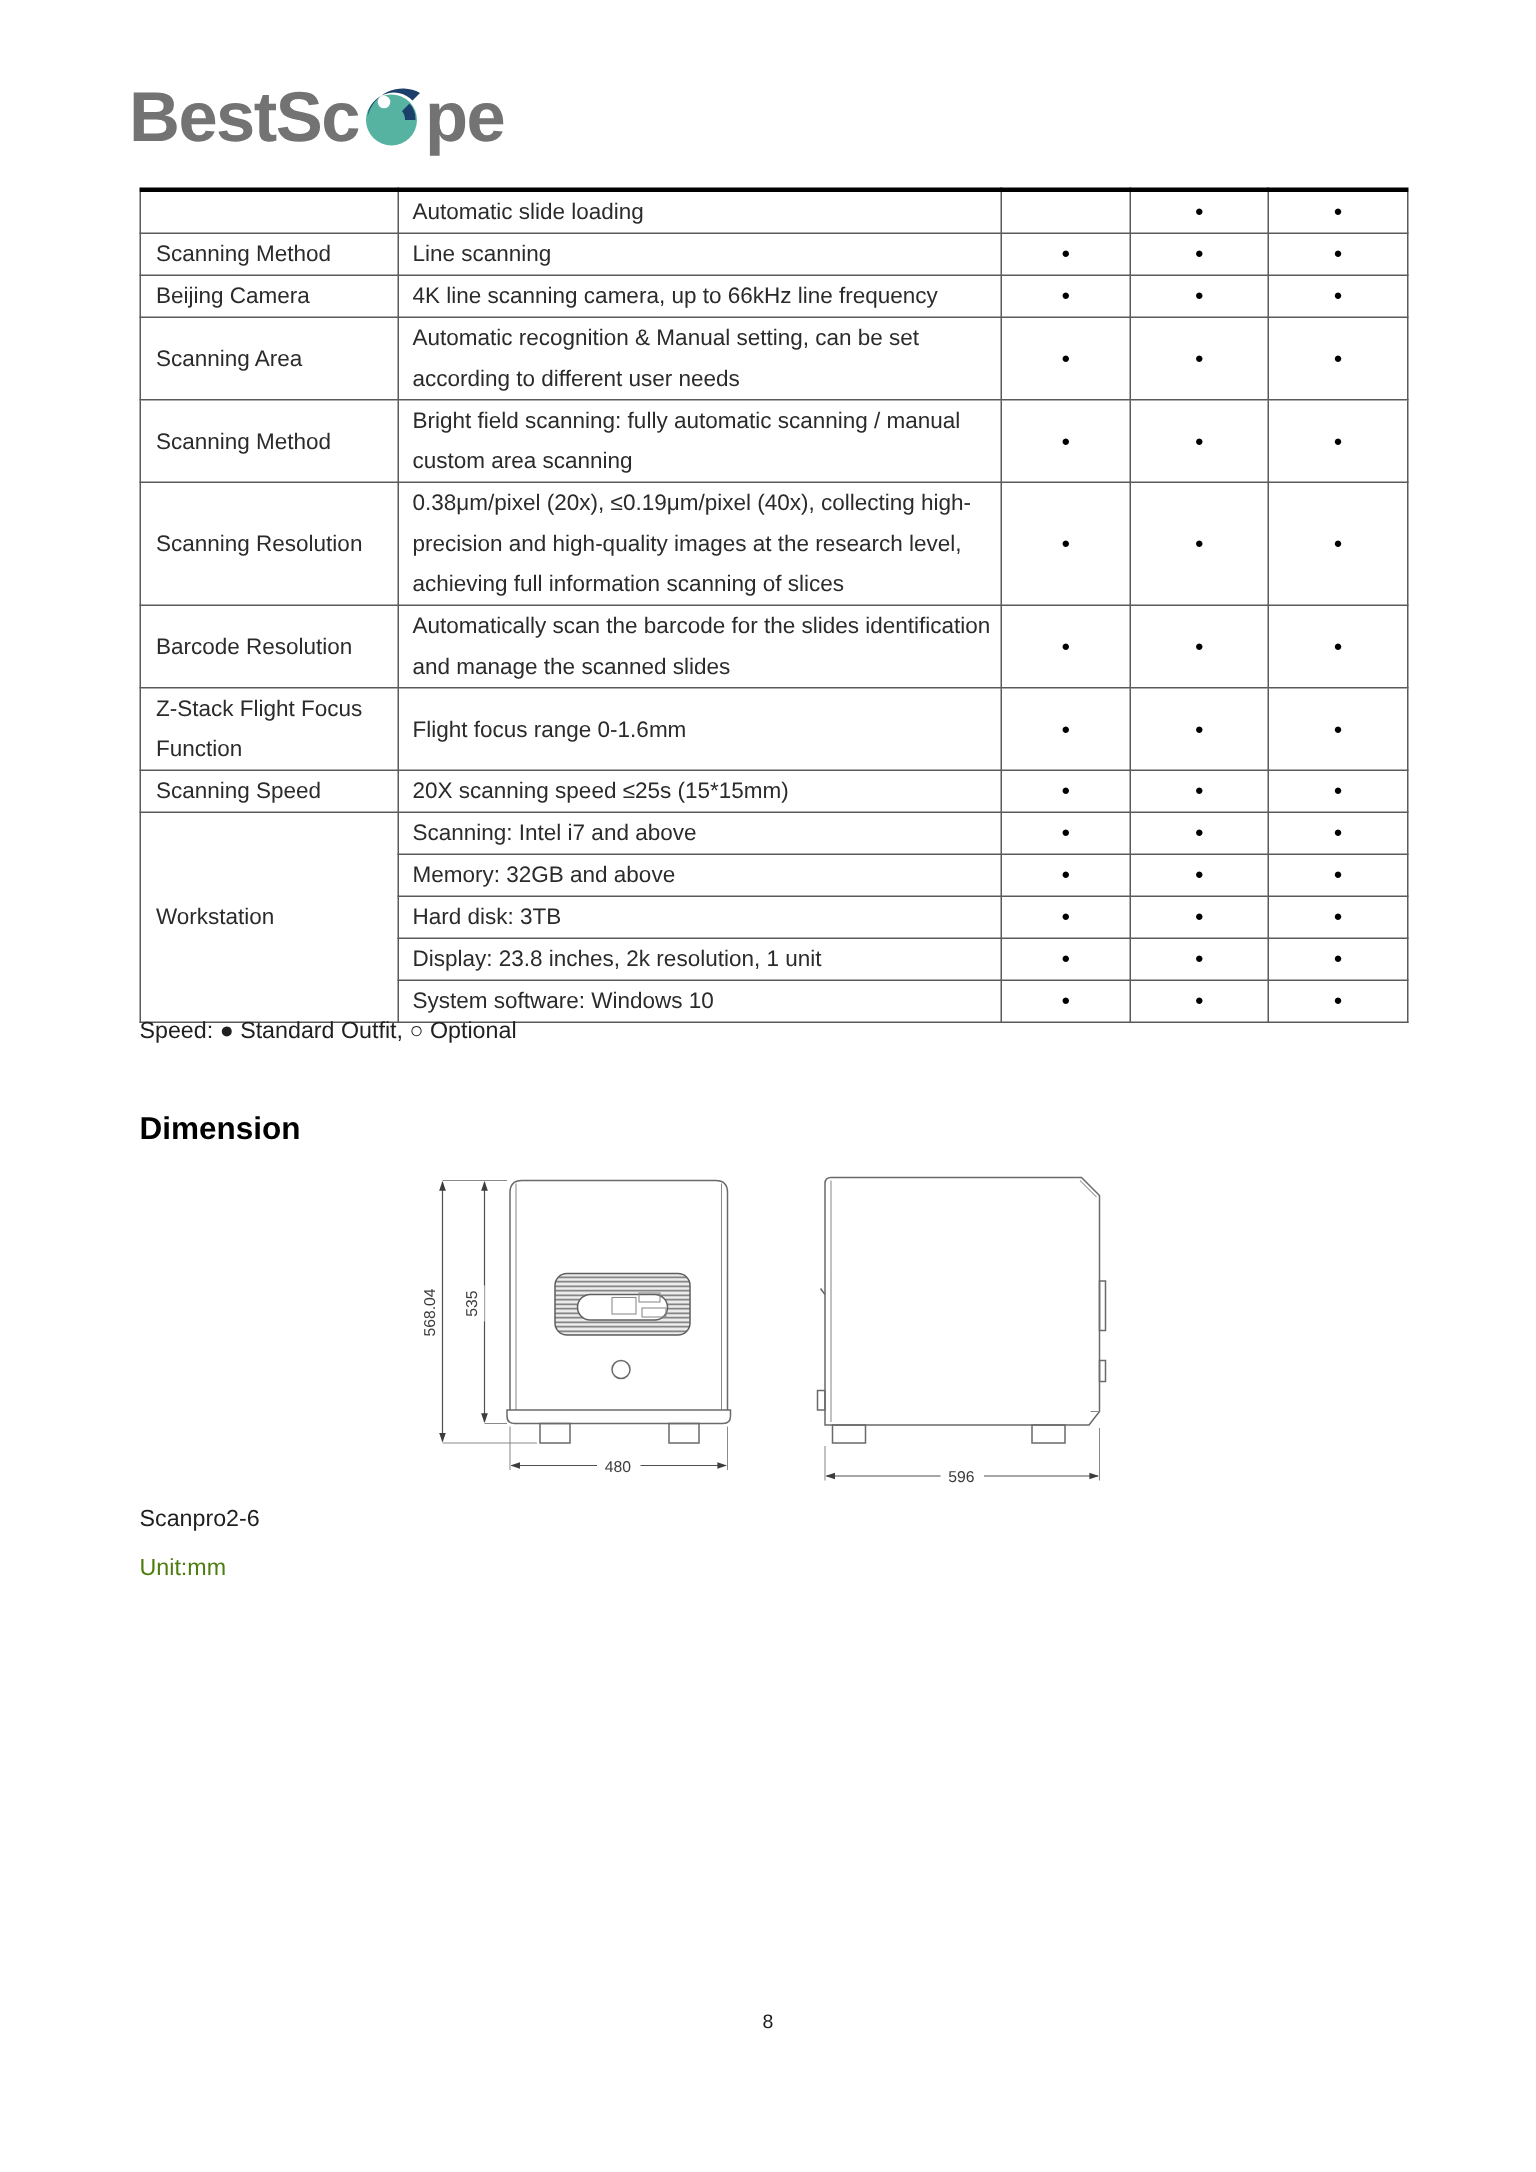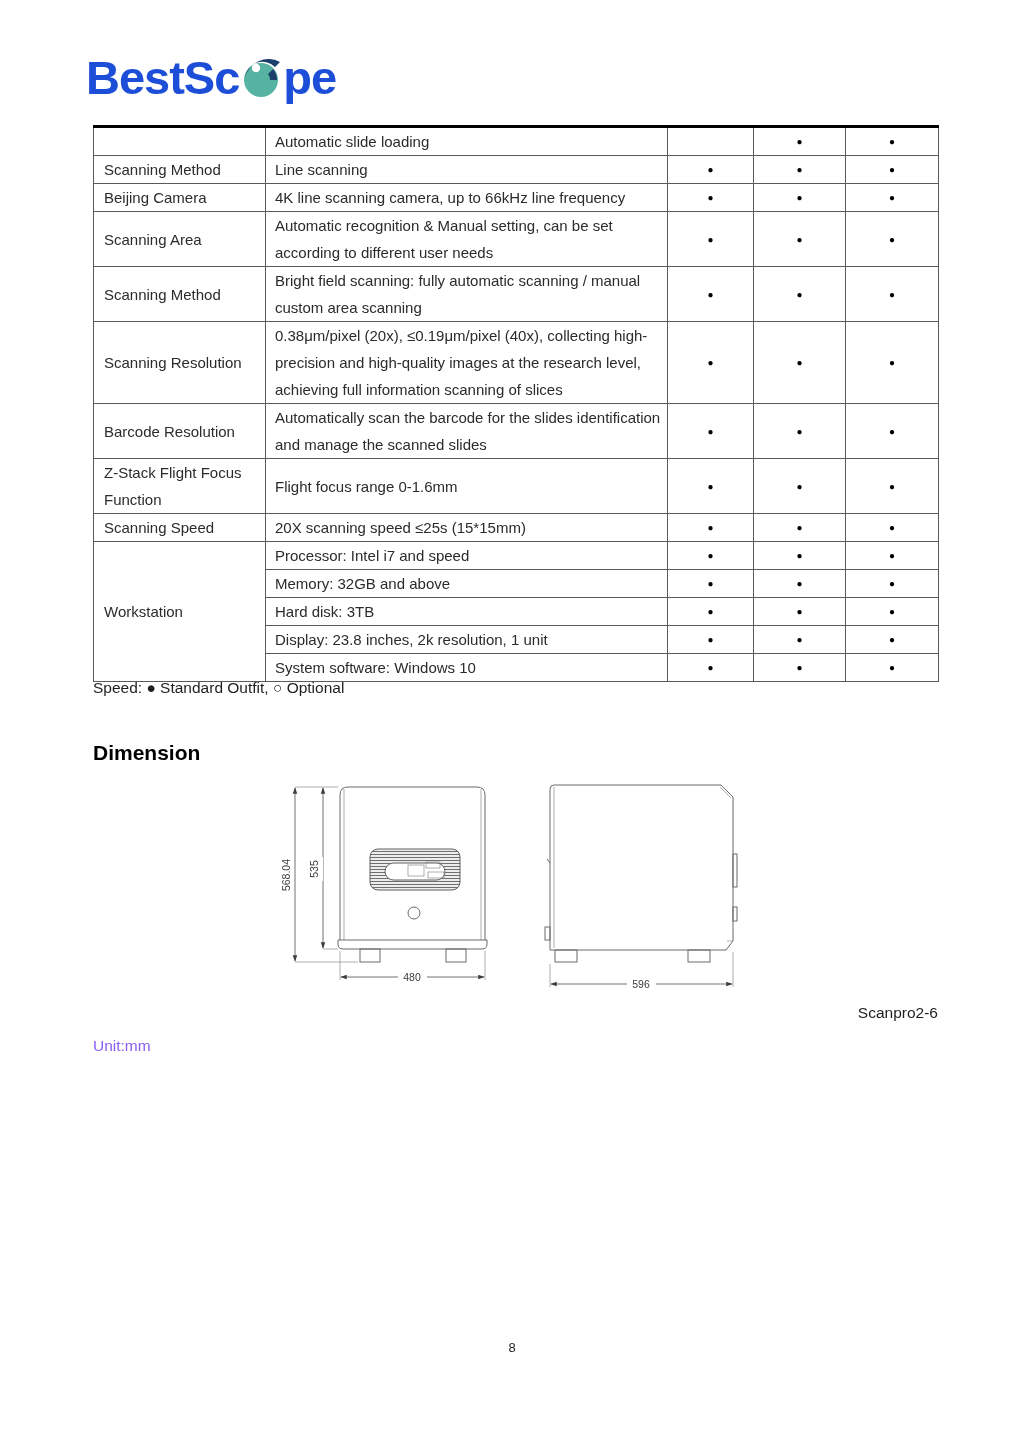--- a/index.html
+++ b/index.html
@@ -5,21 +5,21 @@
   * { margin: 0; padding: 0; box-sizing: border-box; }
   body { background: #c8c8c8; font-family: "Liberation Sans", sans-serif; }
   .page {
     position: relative; width: 1024px; height: 1448px;
     background: #ffffff; margin: 0 auto; overflow: hidden;
     color: #262626;
   }
   
   .logo {
     position: absolute; left: 86px; top: 48px;
-    font-size: 47px; font-weight: bold; color: #1d4ed8;
+    font-size: 47px; font-weight: bold; color: #737373;
     letter-spacing: -1px; line-height: 60px; white-space: nowrap;
   }
   .logo .logo-o { display: inline-block; vertical-align: -4px; margin: 0 1px; }
   .company {
     position: absolute; right: 87px; top: 90px;
     font-size: 20px; font-weight: bold; color: #000;
   }
   
   table.spec-table {
     position: absolute; left: 93px; top: 125px;
@@ -45,25 +45,25 @@
   .dim-heading {
     position: absolute; left: 93px; top: 741px;
     font-size: 21px; font-weight: bold; color: #000;
   }
   .figure { position: absolute; left: 93px; top: 775px; width: 845px; height: 235px; }
   .figure svg { position: absolute; top: 0; }
   .fig-front { left: 185px; }
   .fig-side  { left: 445px; }
   .caption {
     position: absolute; left: 93px; top: 1004px; width: 845px;
-    text-align: right; font-size: 15.5px; color: #1f1f1f;
+    text-align: left; font-size: 15.5px; color: #1f1f1f;
   }
   .unit {
     position: absolute; left: 93px; top: 1037px;
-    font-size: 15.5px; color: #8b5cf6;
+    font-size: 15.5px; color: #4d7c0f;
   }
   .page-number {
     position: absolute; left: 0; top: 1340px; width: 100%;
     text-align: center; font-size: 13px; color: #1f1f1f;
   }
   
   .draw { stroke: #6a6a6a; stroke-width: 1; fill: none; }
   .draw-thin { stroke: #8a8a8a; stroke-width: 0.7; fill: none; }
   .dimline { stroke: #4f4f4f; stroke-width: 0.8; fill: none; }
   .dimtext { font-family: "Liberation Sans", sans-serif; font-size: 10.5px; fill: #3d3d3d; }
@@ -171,21 +171,21 @@
           <td class="desc-cell">
             <div>20X scanning speed ≤25s (15*15mm)</div>
           </td>
           <td class="bullet-cell">●</td>
           <td class="bullet-cell">●</td>
           <td class="bullet-cell">●</td>
         </tr>
         <tr>
           <td class="label-cell" rowspan="5">Workstation</td>
           <td class="desc-cell">
-            <div>Processor: Intel i7 and speed</div>
+            <div>Scanning: Intel i7 and above</div>
           </td>
           <td class="bullet-cell">●</td>
           <td class="bullet-cell">●</td>
           <td class="bullet-cell">●</td>
         </tr>
         <tr>
           <td class="desc-cell">
             <div>Memory: 32GB and above</div>
           </td>
           <td class="bullet-cell">●</td>

